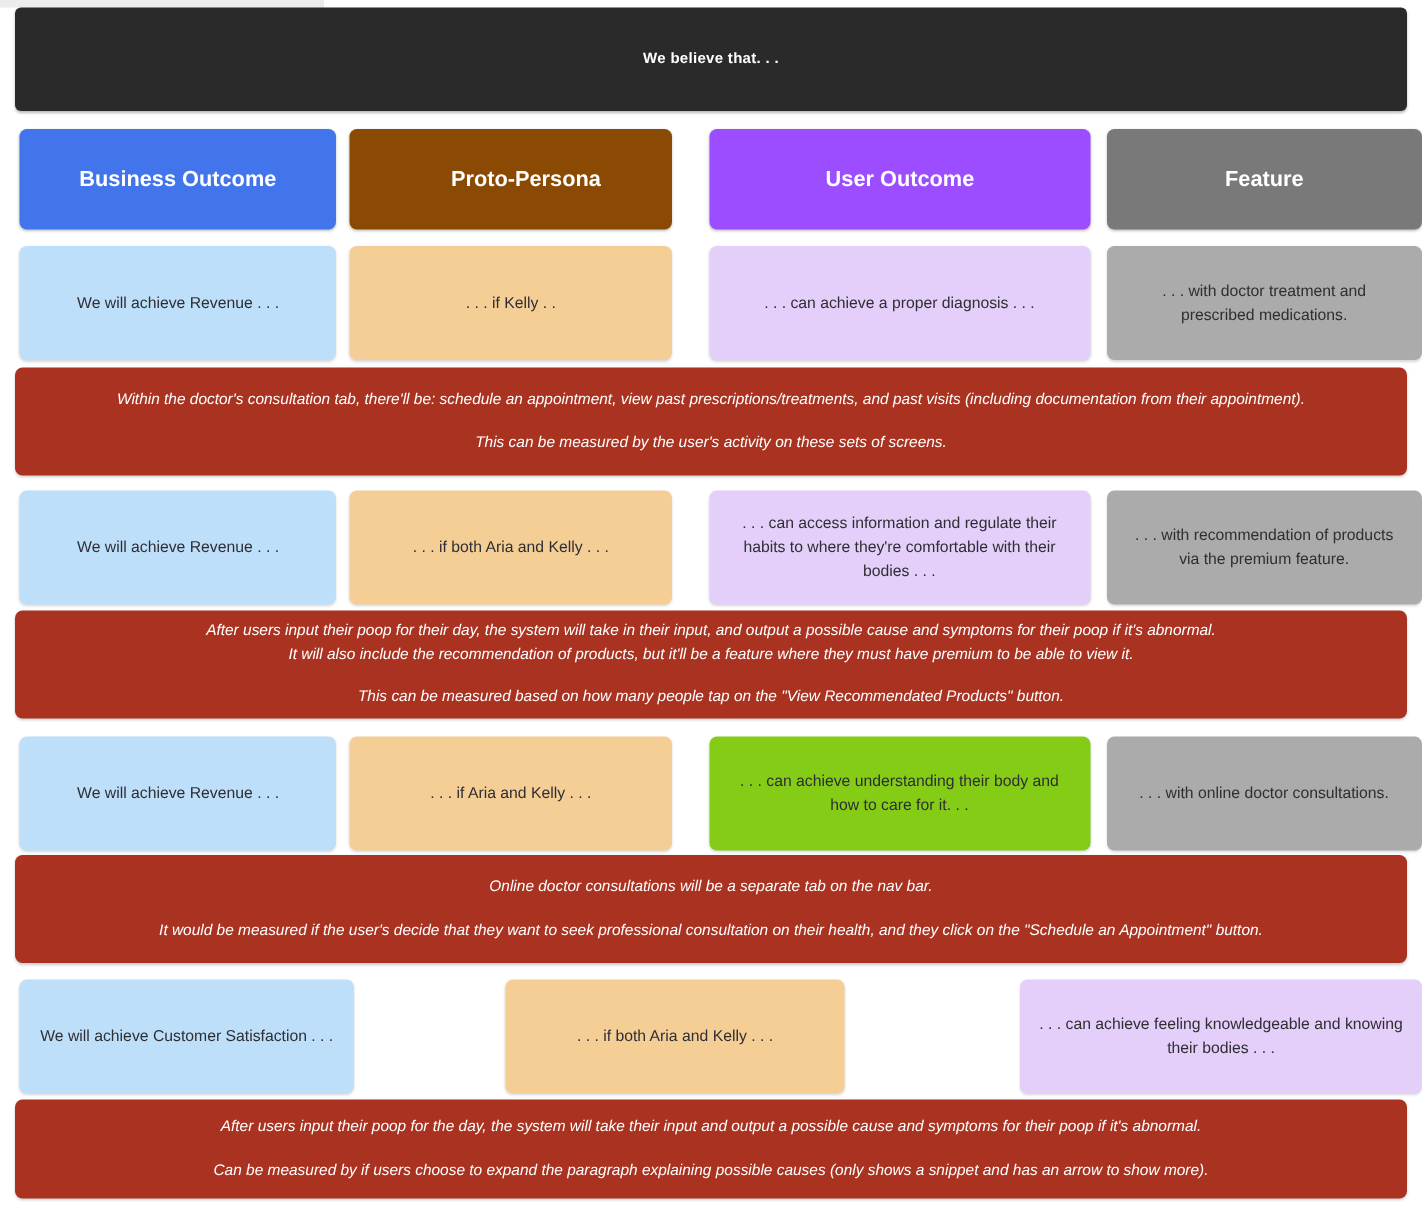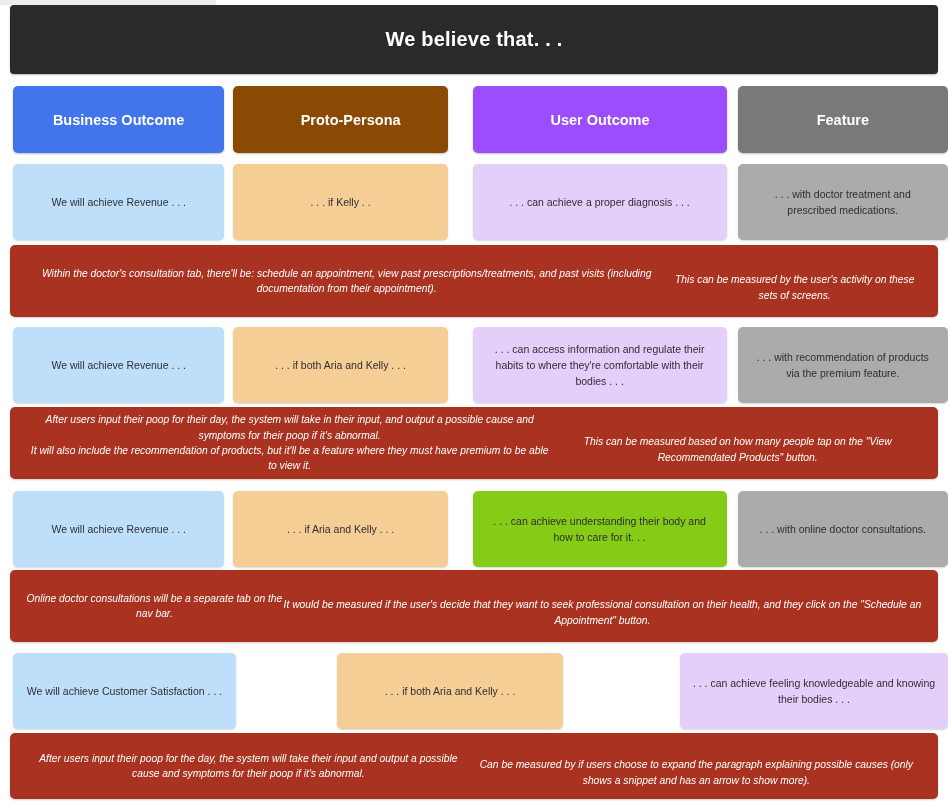--- a/index.html
+++ b/index.html
@@ -39,21 +39,21 @@
     height: 69px;
     background: #2a2a2a;
     border-radius: 4px;
     display: flex;
     align-items: center;
     justify-content: center;
     box-shadow: 0 1px 2px rgba(0,0,0,0.28);
   }
   .title-bar .title-text {
     color: #ffffff;
-    font-size: 20px;
+    font-size: 10px;
     font-weight: bold;
     letter-spacing: 0.2px;
   }
 
   
   .header-row {
     position: absolute;
     top: 86px;
     left: 0;
     width: 948px;
@@ -105,21 +105,21 @@
     position: absolute;
     left: 10px;
     width: 928px;
     background: #a93221;
     border-radius: 5px;
     color: #ffffff;
     font-style: italic;
     font-size: 10.3px;
     line-height: 1.5;
     display: flex;
-    flex-direction: row;
+    flex-direction: column;
     align-items: center;
     justify-content: center;
     text-align: center;
     padding: 8px 16px;
     box-shadow: 0 1px 2px rgba(0,0,0,0.2);
   }
   .note .para { display: block; }
   .note .para + .para { margin-top: 13px; }
   .note .para .ln { display: block; }
 </style>

